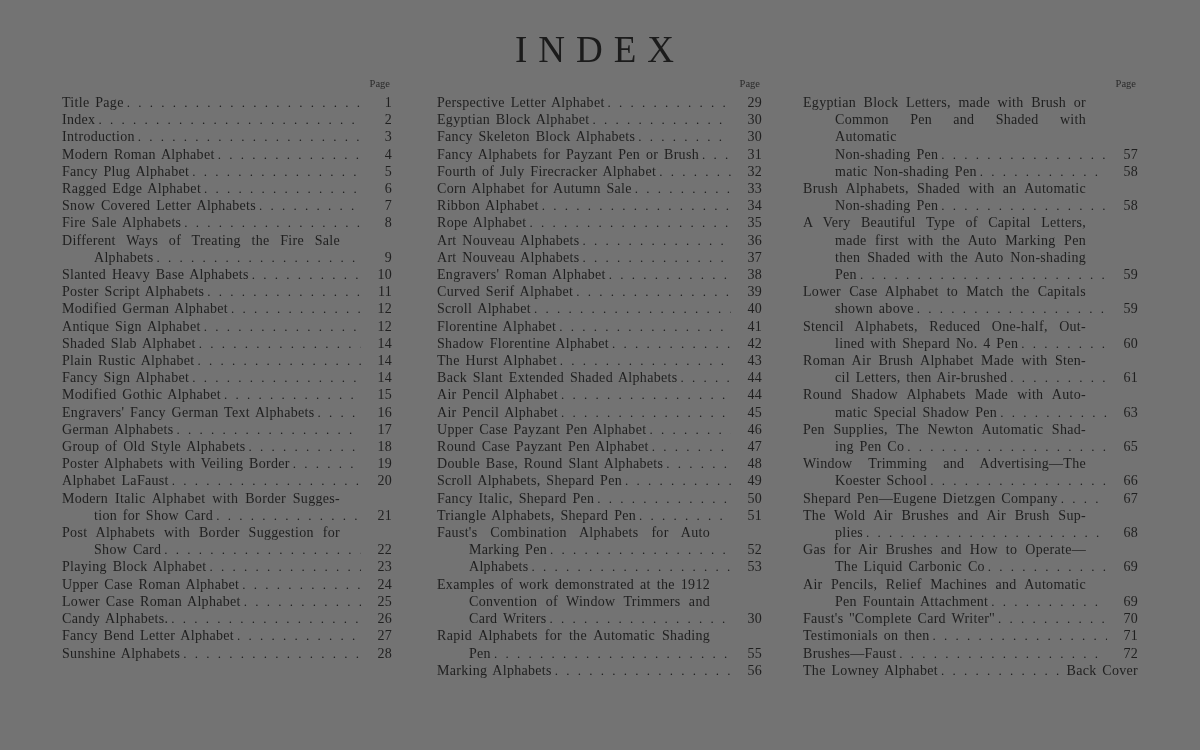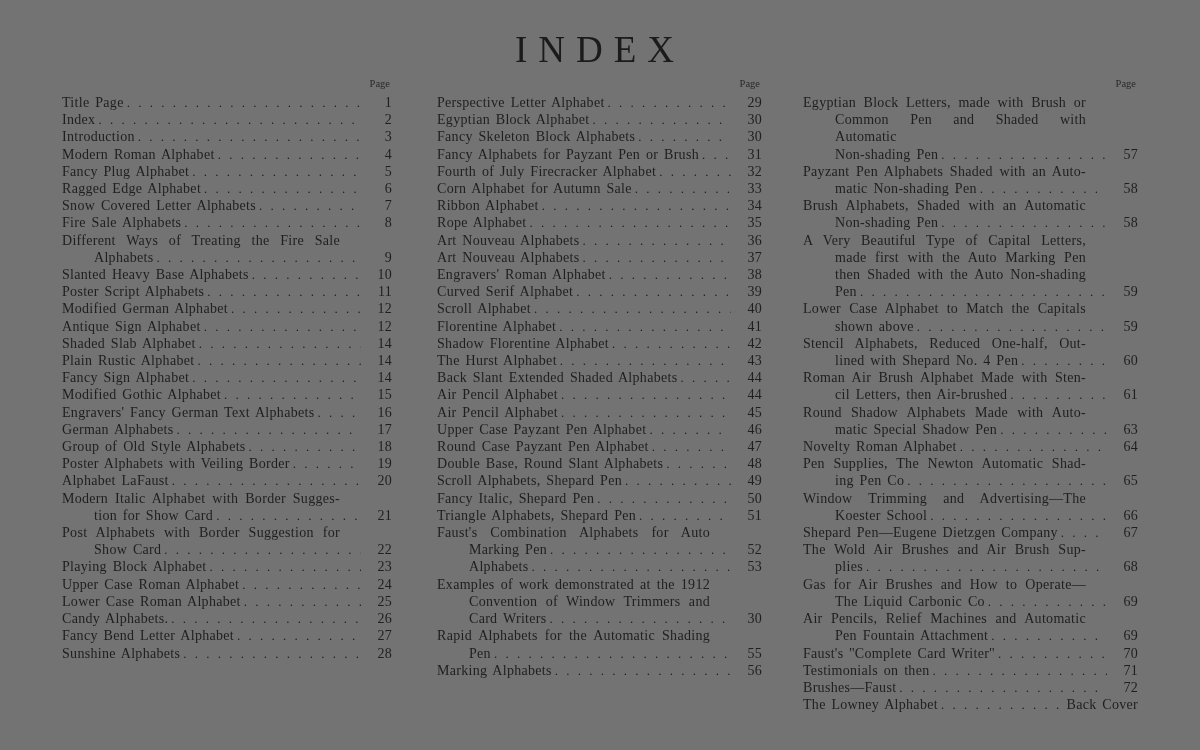--- a/index.html
+++ b/index.html
@@ -528,21 +528,20 @@
     <div class="entry">
           <div class="eline just">Egyptian Block Letters, made with Brush or</div>
           <div class="eline cont just">Common Pen and Shaded with Automatic</div>
           <div class="eline cont lrow">
             <span class="ltext">Non-shading Pen</span>
             <span class="leader"></span>
             <span class="pnum">57</span>
           </div>
         </div>
         <div class="entry">
-          <div class="eline just">Payzant Pen Alphabets Shaded with an Auto-</div>
           <div class="eline cont lrow">
             <span class="ltext">matic Non-shading Pen</span>
             <span class="leader"></span>
             <span class="pnum">58</span>
           </div>
         </div>
         <div class="entry">
           <div class="eline just">Brush Alphabets, Shaded with an Automatic</div>
           <div class="eline cont lrow">
             <span class="ltext">Non-shading Pen</span>
@@ -583,27 +582,20 @@
             <span class="leader"></span>
             <span class="pnum">61</span>
           </div>
         </div>
         <div class="entry">
           <div class="eline just">Round Shadow Alphabets Made with Auto-</div>
           <div class="eline cont lrow">
             <span class="ltext">matic Special Shadow Pen</span>
             <span class="leader"></span>
             <span class="pnum">63</span>
-          </div>
-        </div>
-        <div class="entry">
-          <div class="eline lrow">
-            <span class="ltext">Novelty Roman Alphabet</span>
-            <span class="leader"></span>
-            <span class="pnum">64</span>
           </div>
         </div>
         <div class="entry">
           <div class="eline just">Pen Supplies, The Newton Automatic Shad-</div>
           <div class="eline cont lrow">
             <span class="ltext">ing Pen Co</span>
             <span class="leader"></span>
             <span class="pnum">65</span>
           </div>
         </div>

